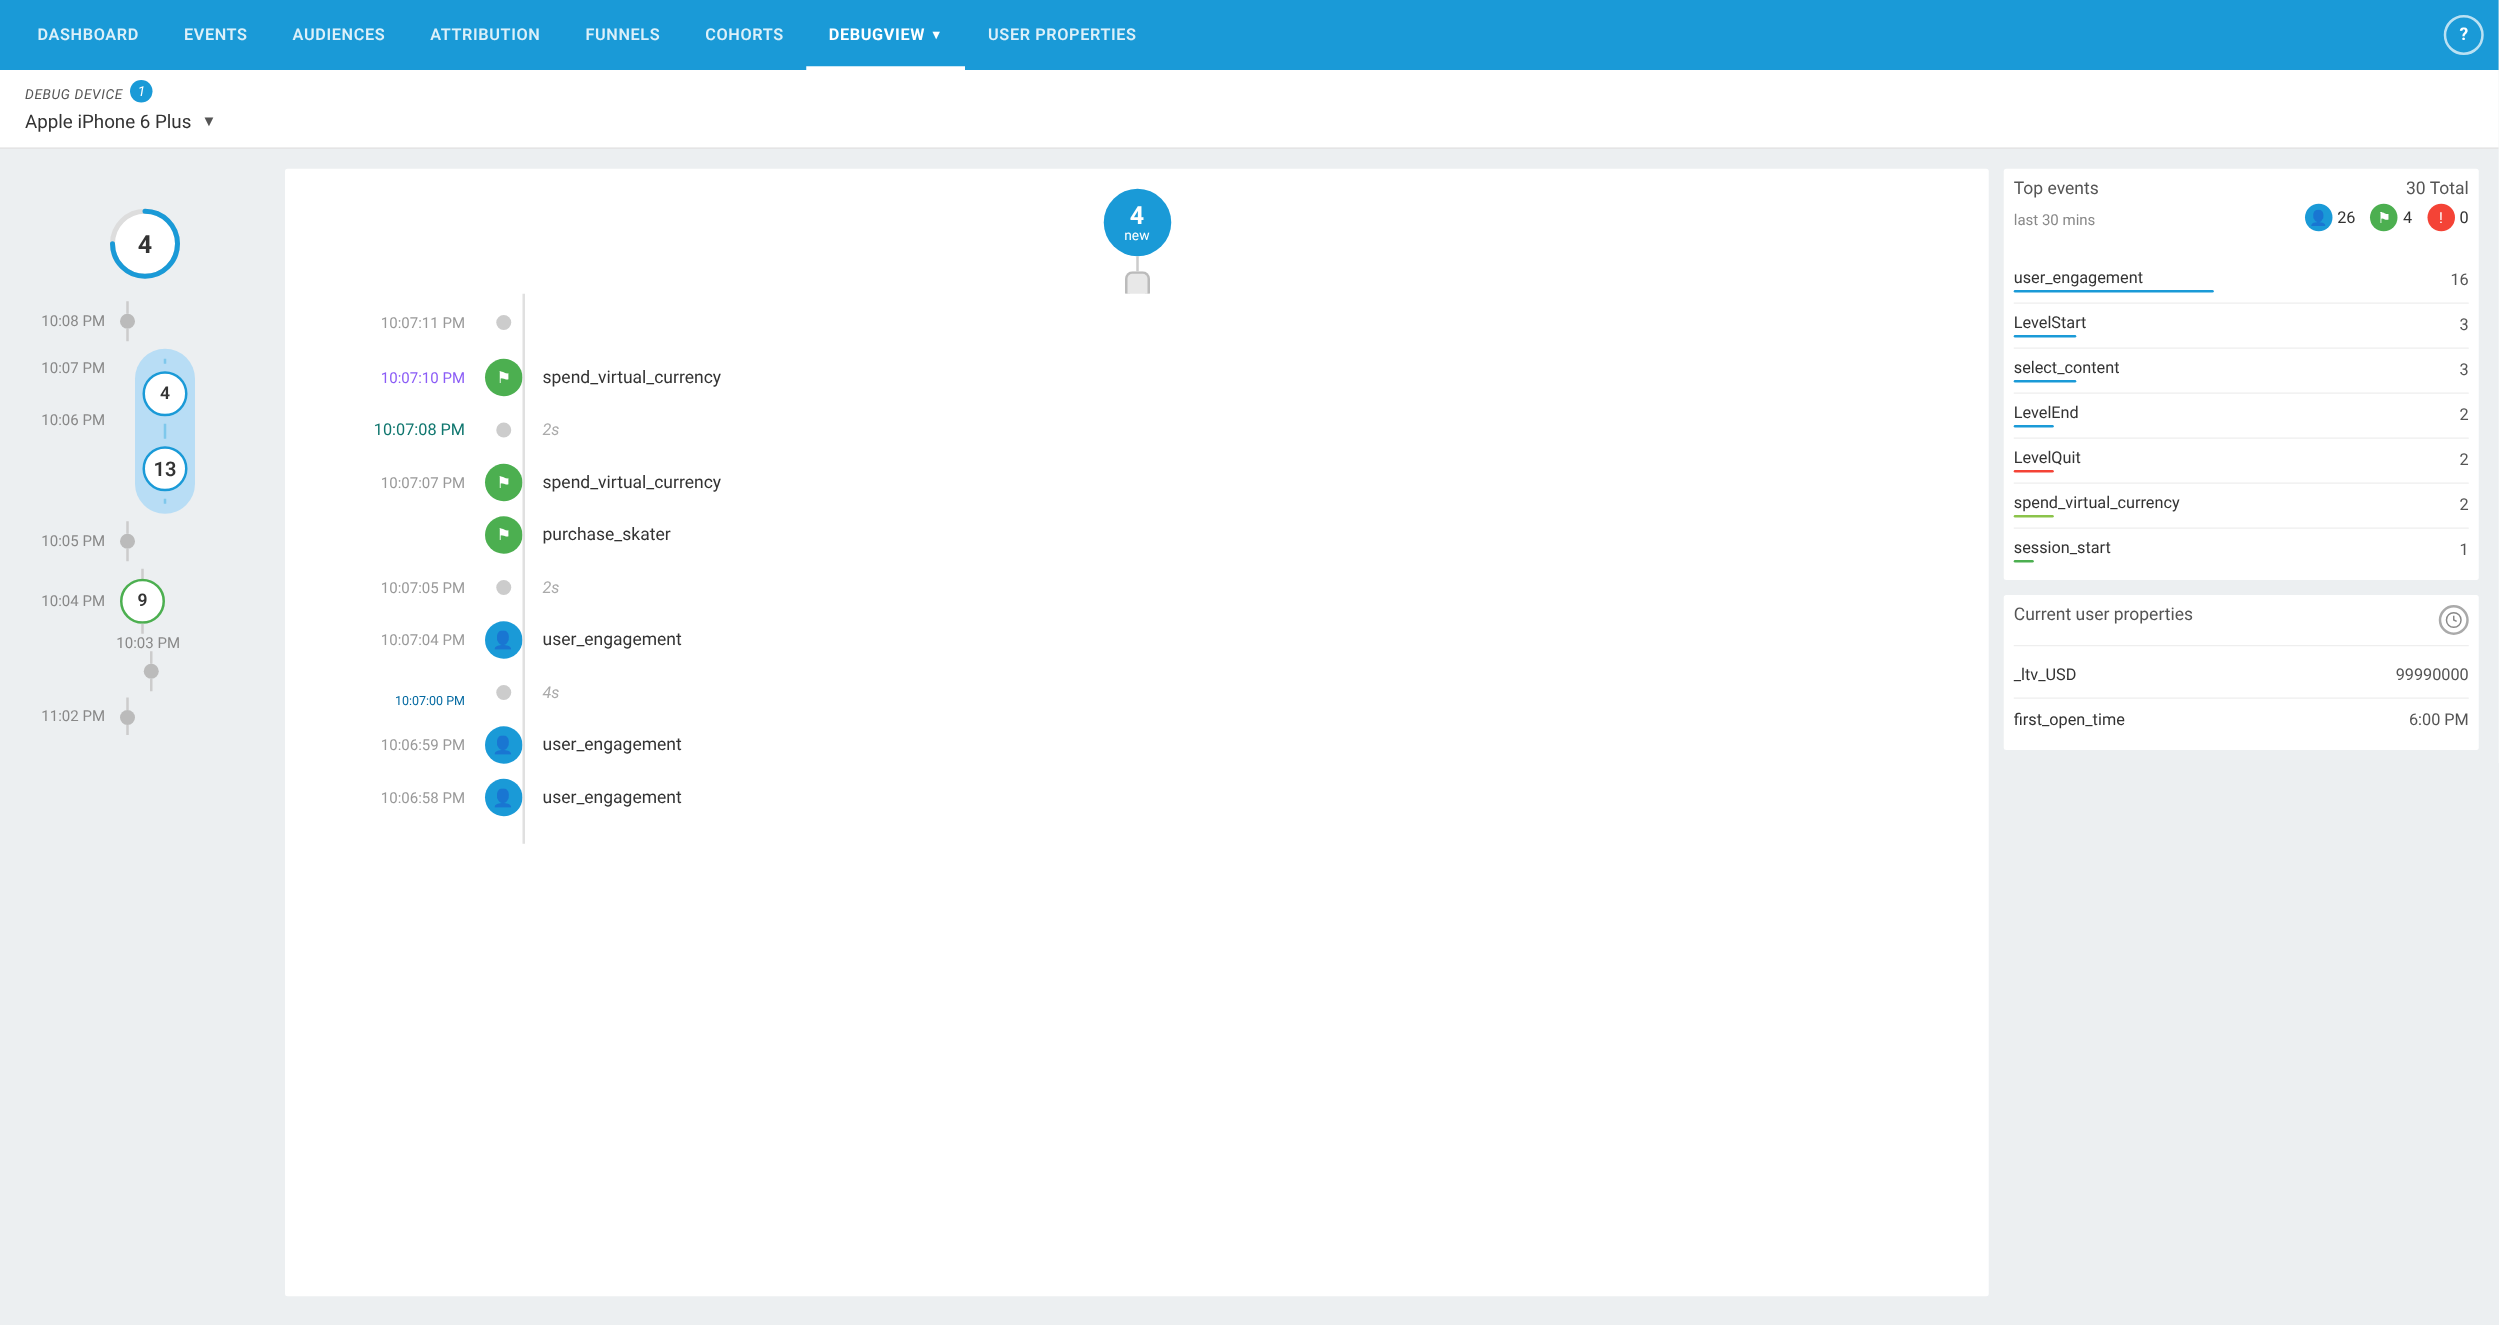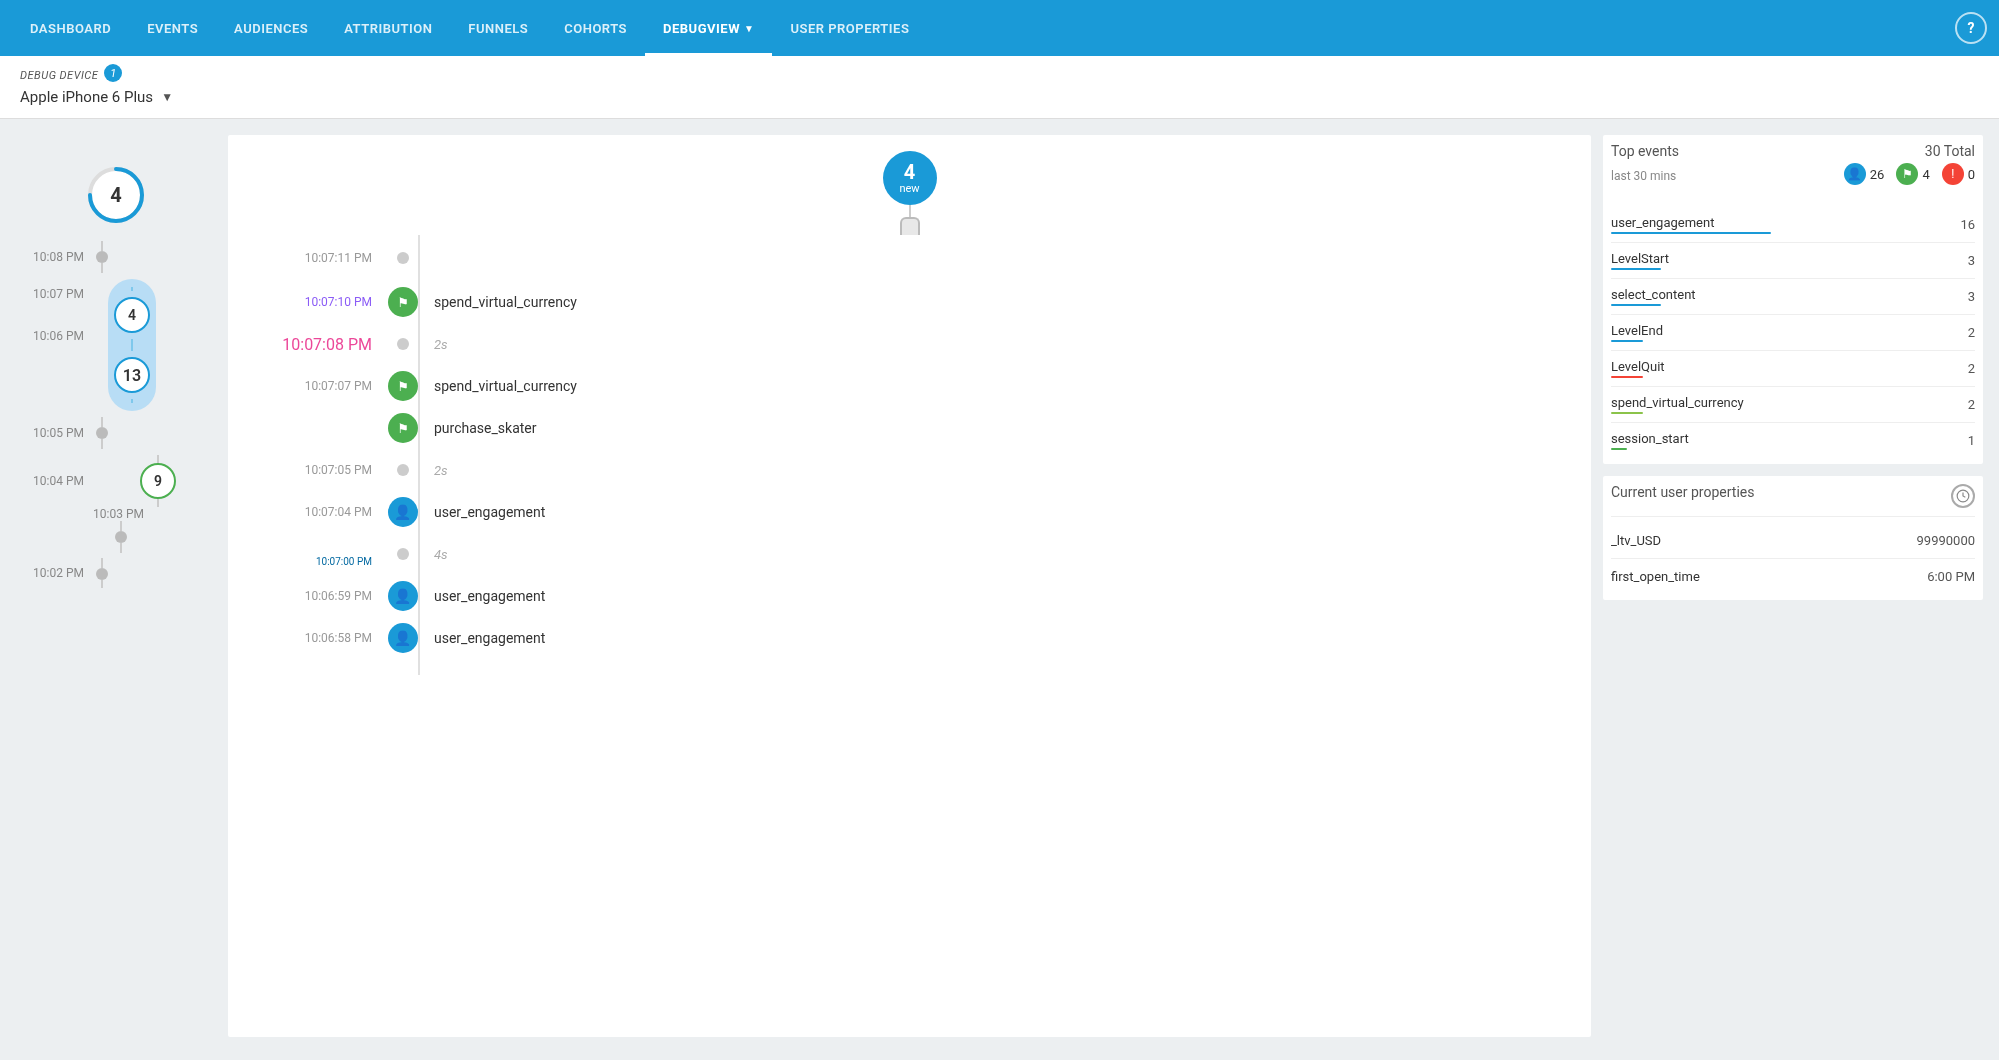--- a/index.html
+++ b/index.html
@@ -262,40 +262,40 @@
 
       <div style="display:flex; align-items:center; height:44px;">
         <span style="font-size:12px; color:#888; width:70px; text-align:right; padding-right:12px;">10:05 PM</span>
         <div style="display:flex; flex-direction:column; align-items:center;">
           <div style="width:2px; height:10px; background:#ccc;"></div>
           <div style="width:12px; height:12px; border-radius:50%; background:#bbb;"></div>
           <div style="width:2px; height:10px; background:#ccc;"></div>
         </div>
       </div>
 
-      <div style="display:flex; align-items:center; height:52px;gap:44px;">
+      <div style="display:flex; align-items:center; height:52px;">
         <span style="font-size:12px; color:#888; width:70px; text-align:right; padding-right:12px;">10:04 PM</span>
         <div style="display:flex; flex-direction:column; align-items:center;">
           <div style="width:2px; height:8px; background:#ccc;"></div>
           <div style="width:36px; height:36px; border-radius:50%; background:#fff; border:2px solid #4caf50; display:flex; align-items:center; justify-content:center; font-size:14px; font-weight:600; color:#333;">9</div>
           <div style="width:2px; height:8px; background:#ccc;"></div>
         </div>
       </div>
 
       <div style="display:flex; align-items:center; height:44px;flex-direction:column;">
         <span style="font-size:12px; color:#888; width:70px; text-align:right; padding-right:12px;">10:03 PM</span>
         <div style="display:flex; flex-direction:column; align-items:center;">
           <div style="width:2px; height:10px; background:#ccc;"></div>
           <div style="width:12px; height:12px; border-radius:50%; background:#bbb;"></div>
           <div style="width:2px; height:10px; background:#ccc;"></div>
         </div>
       </div>
 
       <div style="display:flex; align-items:center; height:44px;">
-        <span style="font-size:12px; color:#888; width:70px; text-align:right; padding-right:12px;">10:02 PM</span>
+        <span style="font-size:12px; color:#888; width:70px; text-align:right; padding-right:12px;">11:02 PM</span>
         <div style="display:flex; flex-direction:column; align-items:center;">
           <div style="width:2px; height:10px; background:#ccc;"></div>
           <div style="width:12px; height:12px; border-radius:50%; background:#bbb;"></div>
           <div style="width:2px; height:8px; background:#ccc;"></div>
         </div>
       </div>
 
     </div>
   </div>
 
@@ -325,21 +325,21 @@
         <span style="font-size:13px; color:#aaa; font-style:italic;"></span>
       </div>
 
       <div style="display:flex; align-items:center; padding: 6px 40px;">
         <span style="font-size:12px; color:#8b5cf6; width:120px; text-align:right; padding-right:16px;">10:07:10 PM</span>
         <div style="width:30px; height:30px; border-radius:50%; background:#4caf50; color:#fff; display:flex; align-items:center; justify-content:center; font-size:13px; margin-right:16px;">⚑</div>
         <span style="font-size:14px; color:#333;">spend_virtual_currency</span>
       </div>
 
       <div style="display:flex; align-items:center; padding: 6px 40px;">
-        <span style="font-size:16px; color:#ec4899; width:120px; text-align:right; padding-right:16px;">10:07:08 PM</span>
+        <span style="font-size:13px; color:#0f766e; width:120px; text-align:right; padding-right:16px;">10:07:08 PM</span>
         <div style="width:30px; height:30px; display:flex; align-items:center; justify-content:center; margin-right:16px;">
           <div style="width:12px; height:12px; border-radius:50%; background:#ccc;"></div>
         </div>
         <span style="font-size:13px; color:#aaa; font-style:italic;">2s</span>
       </div>
 
       <div style="display:flex; align-items:center; padding: 6px 40px;">
         <span style="font-size:12px; color:#999; width:120px; text-align:right; padding-right:16px;">10:07:07 PM</span>
         <div style="width:30px; height:30px; border-radius:50%; background:#4caf50; color:#fff; display:flex; align-items:center; justify-content:center; font-size:13px; margin-right:16px;">⚑</div>
         <span style="font-size:14px; color:#333;">spend_virtual_currency</span>

